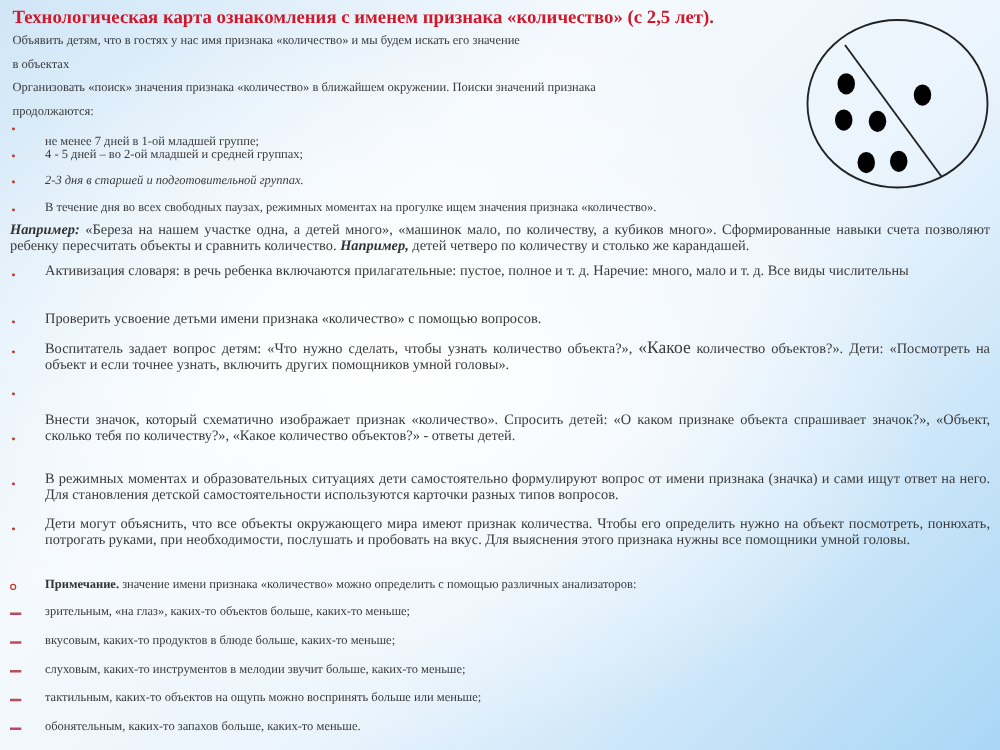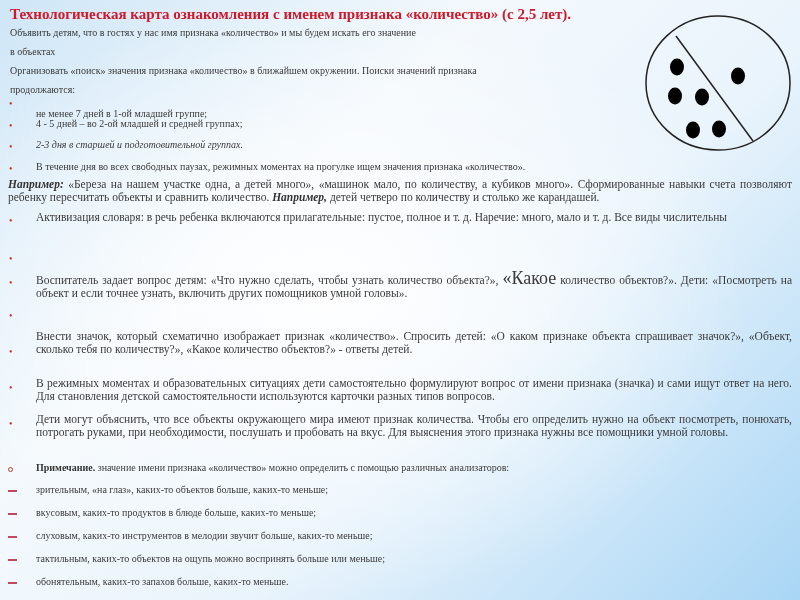--- a/index.html
+++ b/index.html
@@ -23,21 +23,21 @@
     color:#c0392b; font-size:10px; line-height:6px;
   }
   .dash {
     position:absolute; left:8px; width:9px; height:1.5px; background:#c04a5a;
   }
   .ring-bullet {
     position:absolute; left:8px; width:3px; height:3px; border:1px solid #c0392b; border-radius:50%;
   }
   b.em { font-weight:bold; font-style:italic; color:#333; }
   b.strong { font-weight:bold; color:#333; }
-  .big { font-size:18px; }
+  .big { font-size:14px; }
   svg.icon { position:absolute; left:642px; top:12px; }
 </style>
 </head>
 <body>
 
 <div class="slide">
 
   <div class="title">Технологическая карта ознакомления с именем признака «количество» (с 2,5  лет).</div>
 
   <div class="line" style="left:10px;top:27px;">Объявить детям, что в гостях у нас имя признака «количество» и мы будем  искать его значение</div>
@@ -53,20 +53,21 @@
   <div class="line" style="left:36px;top:139px;font-style:italic;">2-3 дня в старшей и подготовительной группах.</div>
   <div class="bullet" style="top:166px;">•</div>
   <div class="line" style="left:36px;top:161px;">В течение дня во всех свободных паузах, режимных моментах на прогулке ищем значения признака «количество».</div>
 
   <div class="para" style="left:8px;top:178px;width:784px;"><b class="em">Например:</b><span> «Береза на нашем участке одна, а детей много», «машинок   мало, по количеству, а кубиков много». Сформированные навыки счета позволяют ребенку пересчитать объекты и сравнить количество. </span><b class="em">Например,</b><span> детей четверо по количеству и столько же карандашей.</span></div>
 
   <div class="bullet" style="top:218px;">•</div>
   <div class="para" style="left:36px;top:211px;width:756px;">Активизация словаря: в речь ребенка включаются  прилагательные: пустое, полное и т. д.  Наречие: много, мало и т. д.  Все виды числительны</div>
 
   <div class="bullet" style="top:256px;">•</div>
+  <div class="para" style="left:36px;top:249px;width:756px;">Проверить усвоение детьми имени признака «количество» с помощью вопросов.</div>
 
   <div class="bullet" style="top:280px;">•</div>
   <div class="para" style="left:36px;top:272px;width:756px;"><span>Воспитатель задает вопрос детям: «Что нужно сделать, чтобы узнать количество объекта?», </span><span class="big">«Какое</span><span> количество объектов?». Дети: «Посмотреть на объект и если точнее узнать, включить других помощников умной головы».</span></div>
 
   <div class="bullet" style="top:313px;">•</div>
   <div class="para" style="left:36px;top:305px;width:756px;margin-top:25px;">Внести  значок, который схематично изображает признак  «количество». Спросить детей: «О каком  признаке объекта спрашивает значок?», «Объект, сколько тебя по количеству?», «Какое количество объектов?» - ответы детей.</div>
 
   <div class="bullet" style="top:349px;">•</div>
 
   <div class="bullet" style="top:385px;">•</div>

